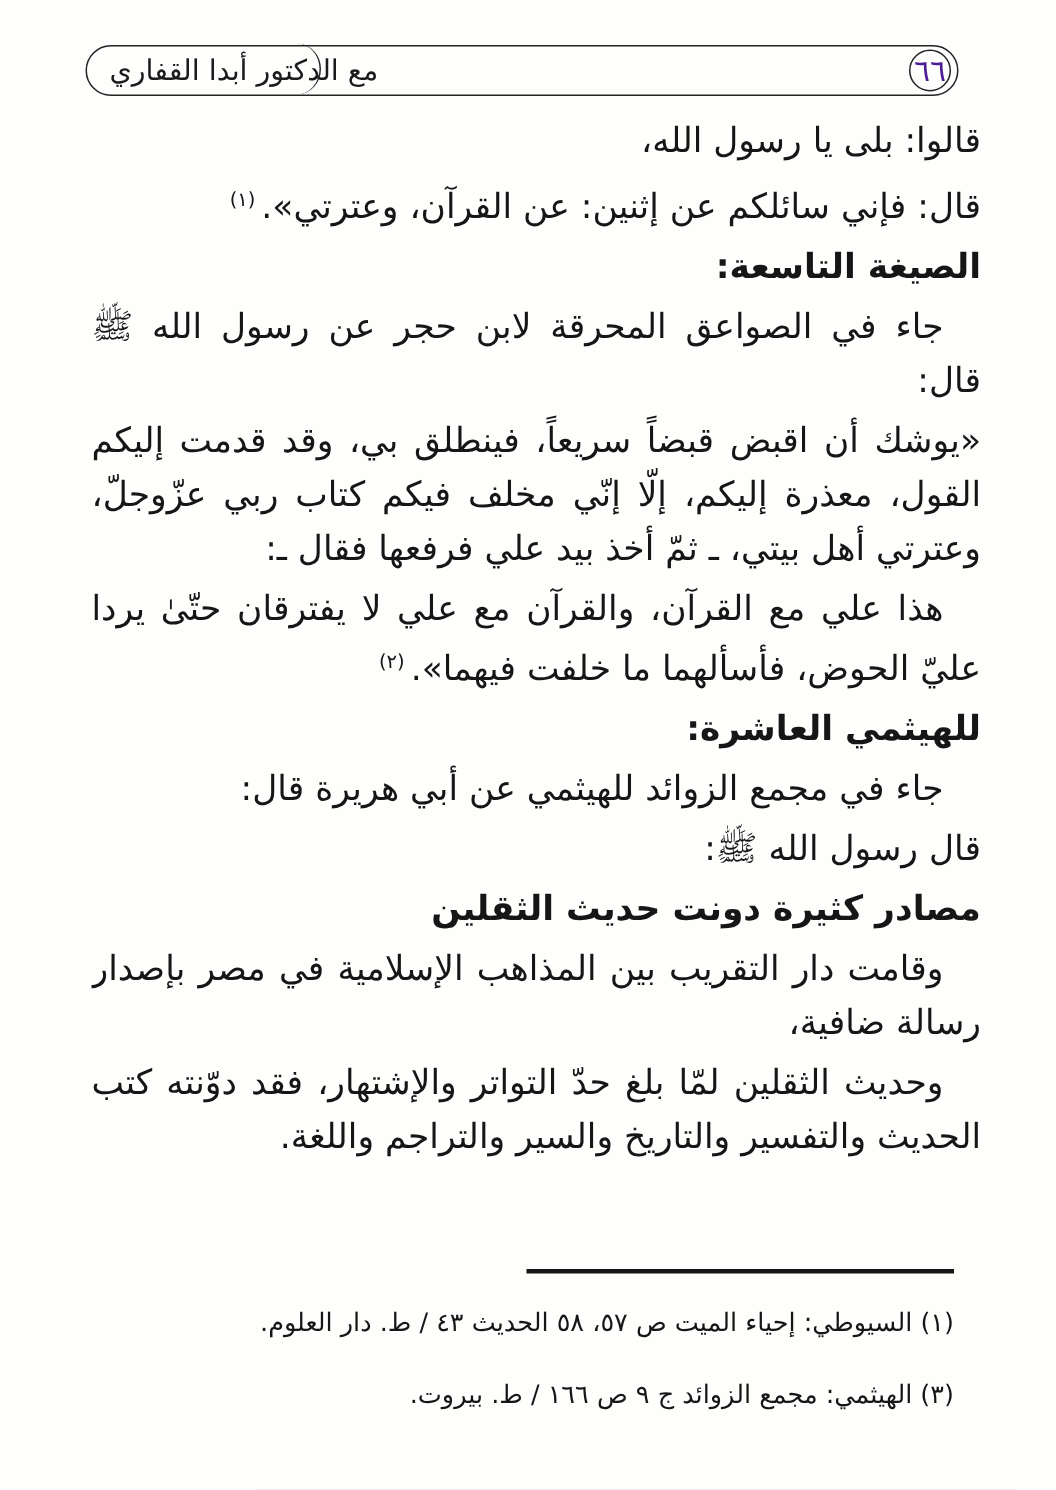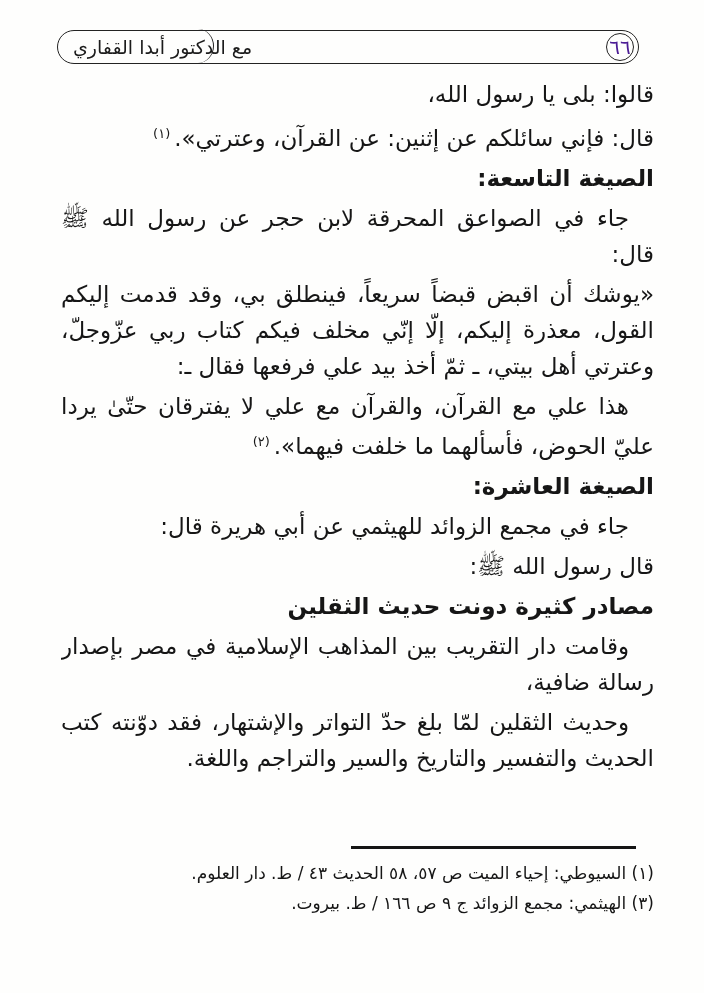--- a/index.html
+++ b/index.html
@@ -108,21 +108,21 @@
     line-height: 30px;
     color: #161616;
   }
   .fn-sep {
     width: 285px;
     height: 3px;
     background: #151515;
     margin: 0 18px 9px auto;
   }
   .footnotes p {
-    margin: 0;
+    margin: 18px;
     text-align: right;
   }
 </style>
 </head>
 <body>
 
 <div class="page">
 
   <div class="banner">
     <span class="banner-title">مع الدكتور أبدا القفاري</span>
@@ -137,21 +137,21 @@
     <p><span>قال: فإني سائلكم عن إثنين: عن القرآن، وعترتي».</span><span class="fn-ref">(١)</span></p>
 
     <p class="heading">الصيغة التاسعة:</p>
 
     <p class="ind"><span>جاء في الصواعق المحرقة لابن حجر عن رسول الله ﷺ قال:</span></p>
 
     <p><span>«يوشك أن اقبض قبضاً سريعاً، فينطلق بي، وقد قدمت إليكم القول، معذرة إليكم، إلّا إنّي مخلف فيكم كتاب ربي عزّوجلّ، وعترتي أهل بيتي، ـ ثمّ أخذ بيد علي فرفعها فقال ـ:</span></p>
 
     <p class="ind"><span>هذا علي مع القرآن، والقرآن مع علي لا يفترقان حتّىٰ يردا عليّ الحوض، فأسألهما ما خلفت فيهما».</span><span class="fn-ref">(٢)</span></p>
 
-    <p class="heading">الصيغة العاشرة:</p>
+    <p class="heading">للهيثمي العاشرة:</p>
 
     <p class="ind"><span>جاء في مجمع الزوائد للهيثمي عن أبي هريرة قال:</span></p>
 
     <p><span>قال رسول الله ﷺ:</span></p>
 
 
     <p class="heading">مصادر كثيرة دونت حديث الثقلين</p>
 
     <p class="ind"><span>وقامت دار التقريب بين المذاهب الإسلامية في مصر بإصدار رسالة ضافية،</span></p>
 

